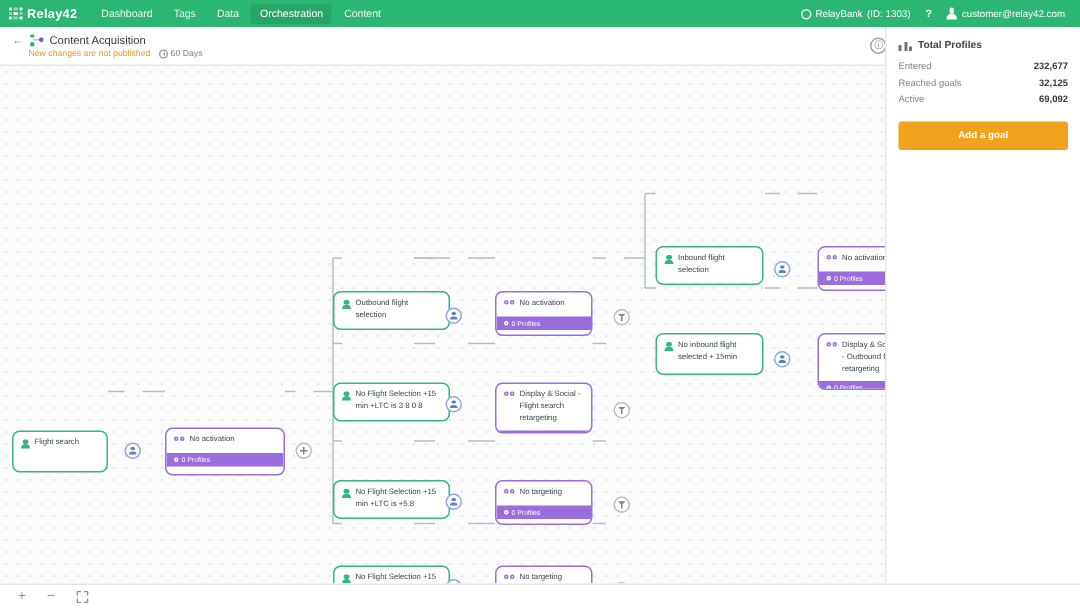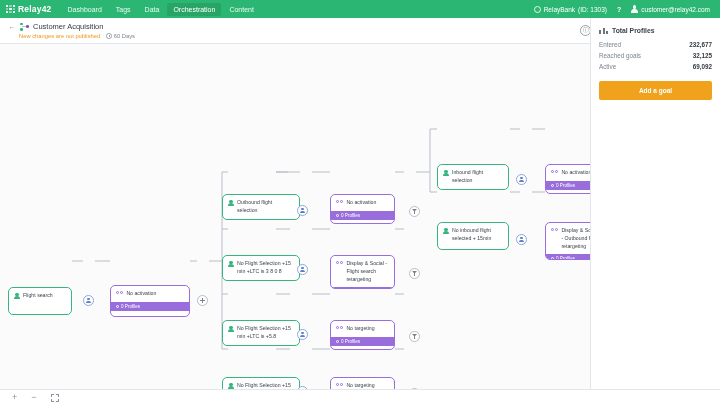--- a/index.html
+++ b/index.html
@@ -256,21 +256,21 @@
 
 <div class="toolbar">
   <div class="tb-left">
     <div class="tb-title-row">
       <span class="back-arrow">←</span>
       <span class="flow-glyph">
           <span></span>
           <span></span>
           <span></span>
         </span>
-      <span class="tb-title">Customer Acquisition</span>
+      <span class="tb-title">Content Acquisition</span>
     </div>
     <div class="tb-sub-row">
       <span class="warn-text">New changes are not published</span>
       <span class="days-chip">
         <span class="clock"></span>
         <span>60 Days</span>
       </span>
     </div>
   </div>
   <div class="tb-icons">

